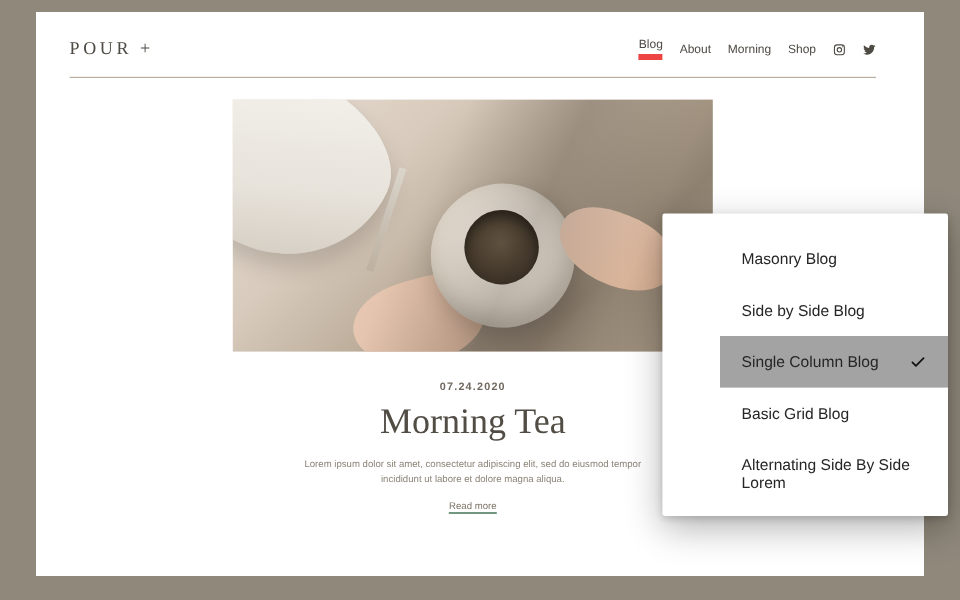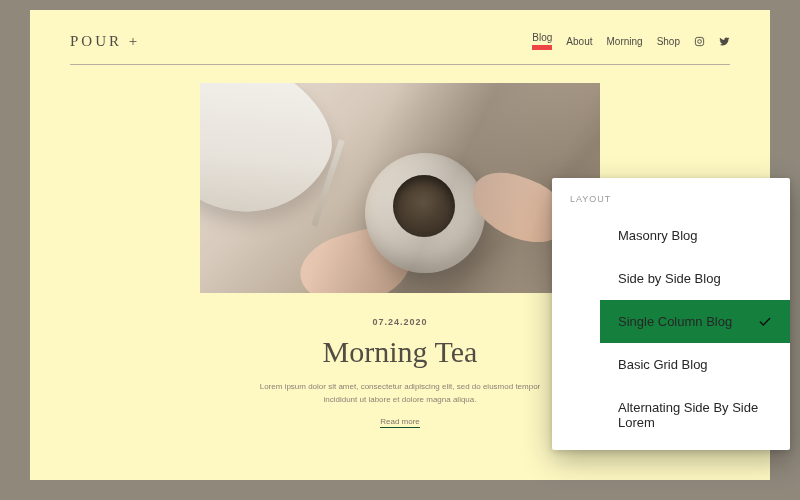--- a/index.html
+++ b/index.html
@@ -6,22 +6,22 @@
   html, body { width: 800px; height: 500px; overflow: hidden; }
   body {
     background: #8f887b;
     font-family: -apple-system, BlinkMacSystemFont, "Segoe UI", Arial, sans-serif;
     position: relative;
   }
   .page {
     position: absolute;
     left: 30px; top: 10px;
     width: 740px; height: 470px;
-    background: #fef9c3;
-    padding: 22px 40px 0 40px;
+    background: #ffffff;
+    padding: 22px 40px 0 28px;
   }
   .header {
     display: flex;
     align-items: center;
     justify-content: space-between;
     padding-bottom: 14px;
   }
   .logo {
     font-family: Georgia, 'Times New Roman', serif;
     letter-spacing: 3px;
@@ -146,21 +146,21 @@
     padding: 0 18px 10px 18px;
   }
   .opt {
     padding: 14px 18px;
     display: flex;
     align-items: center;
     justify-content: space-between;
     cursor: pointer;
     margin-left: 48px;
   }
-  .opt.selected { background: #15803d; gap: 20px; }
+  .opt.selected { background: #a3a3a3; gap: 20px; }
   .check { width: 14px; height: 14px; }
 </style>
 </head>
 <body>
 
 <div class="page">
   <div class="header">
     <div class="logo">POUR +</div>
     <div class="nav">
       <a href="#" class="active">Blog</a>
@@ -196,21 +196,20 @@
     <div class="title">Morning Tea</div>
     <div class="excerpt">
       <span>Lorem ipsum dolor sit amet, consectetur adipiscing elit, sed do eiusmod tempor</span><br>
       <span>incididunt ut labore et dolore magna aliqua.</span>
     </div>
     <a class="readmore">Read more</a>
   </div>
 </div>
 
 <div class="panel">
-  <div class="panel-title">LAYOUT</div>
   <div class="opt">
     <span>Masonry Blog</span>
   </div>
   <div class="opt">
     <span>Side by Side Blog</span>
   </div>
   <div class="opt selected">
     <span>Single Column Blog</span>
     <span class="check">
       <svg viewBox="0 0 24 24" width="14" height="14" fill="none" stroke="#111" stroke-width="2.5" stroke-linecap="round" stroke-linejoin="round">

